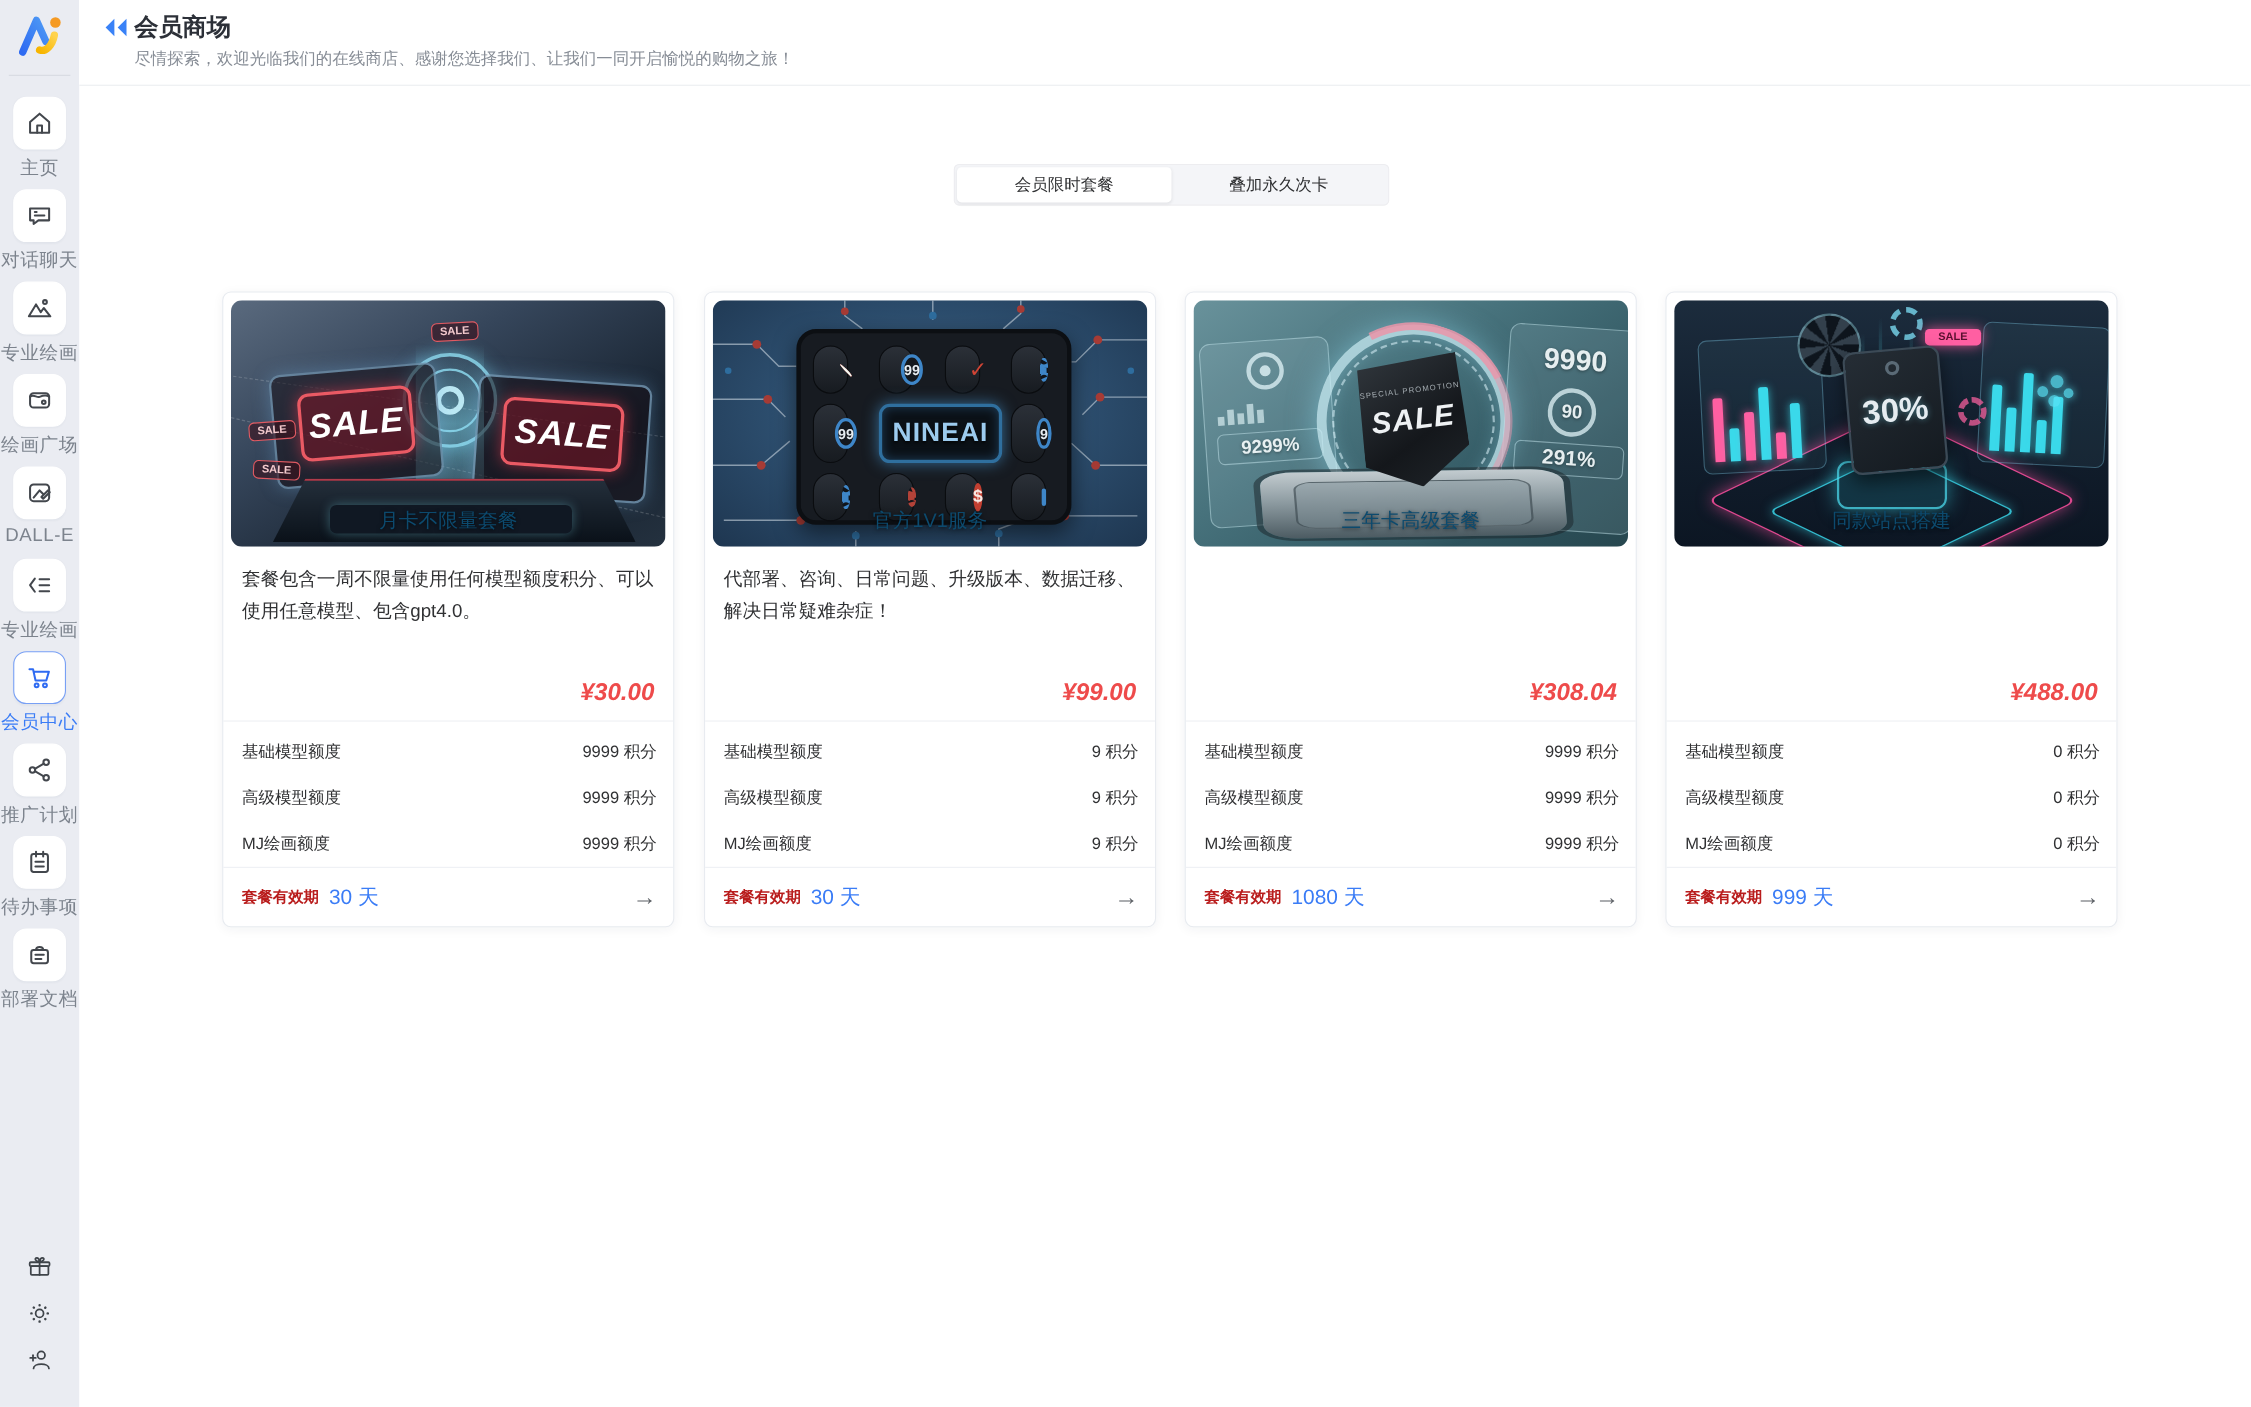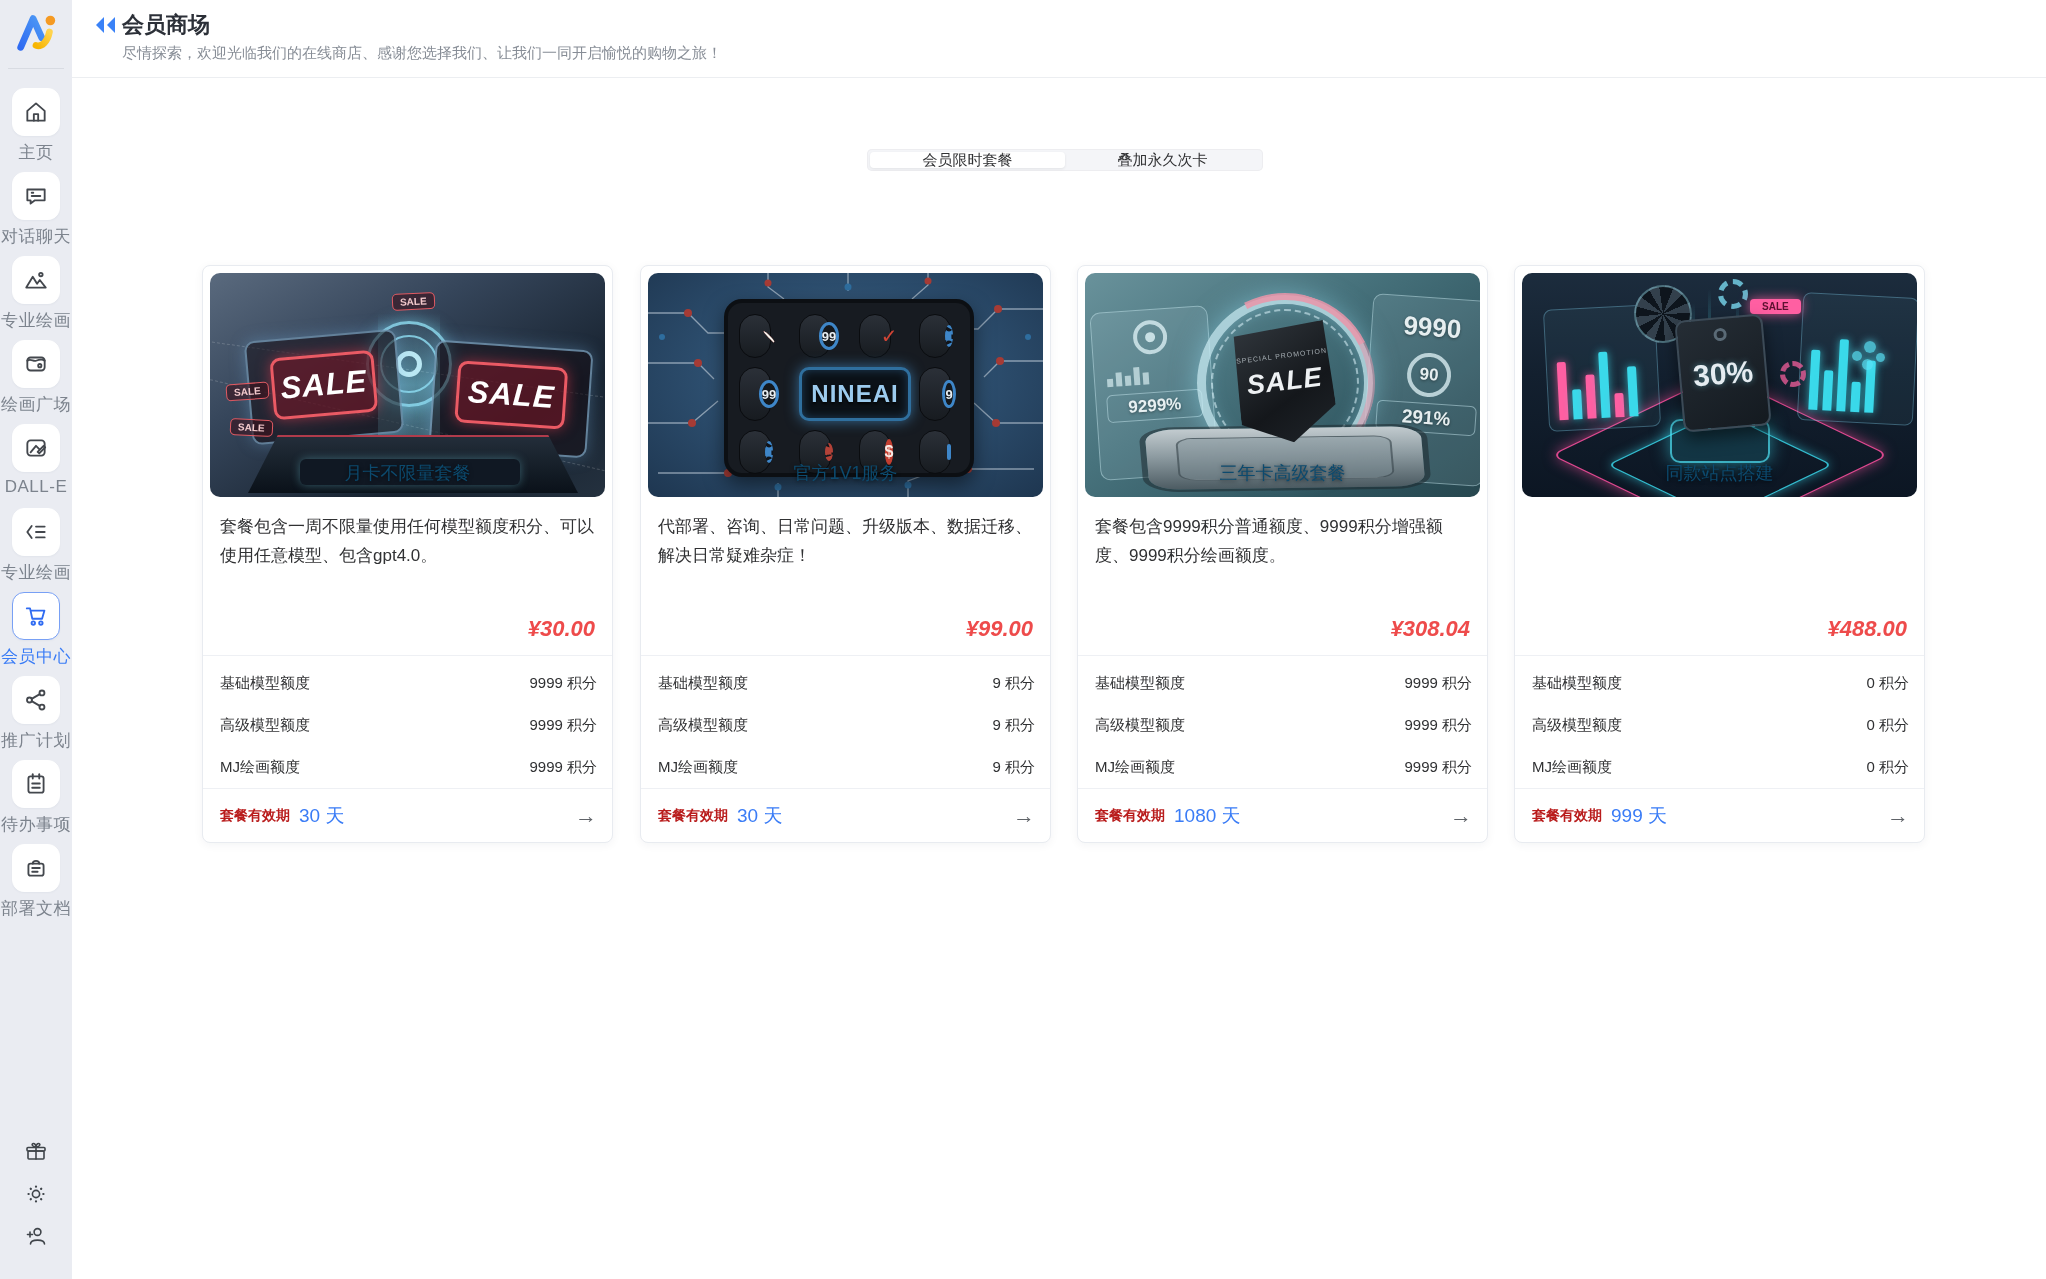--- a/index.html
+++ b/index.html
@@ -21,21 +21,21 @@
   .bottom-icon { position:absolute; left:24px; width:24px; height:24px; cursor:pointer; }
   .bottom-icon svg { width:24px; height:24px; stroke:#3f444a; fill:none; stroke-width:1.6; stroke-linecap:round; stroke-linejoin:round; }
 
   
   .header { position:absolute; left:72px; top:0; width:1974px; height:78px; background:#fff; border-bottom:1px solid #eceef1; }
   .header-chevrons { position:absolute; left:22px; top:15px; width:24px; height:20px; cursor:pointer; }
   .page-title { position:absolute; left:50px; top:10px; font-size:22px; font-weight:bold; color:#2c3038; }
   .page-subtitle { position:absolute; left:50px; top:44px; font-size:15px; color:#878d96; }
 
   
-  .tabbar { position:absolute; left:867px; top:149px; width:396px; height:22px; background:#f4f5f8; border-radius:5px;
+  .tabbar { position:absolute; left:867px; top:149px; width:396px; height:38px; background:#f4f5f8; border-radius:5px;
             display:flex; padding:3px; box-shadow:inset 0 0 0 1px #ededf0; }
   .tab { flex:1; display:flex; align-items:center; justify-content:center; font-size:15px; color:#303133; cursor:pointer; border-radius:4px; }
   .tab.active { background:#ffffff; box-shadow:0 1px 3px rgba(0,0,0,.08); }
 
   
   .card { position:absolute; top:265px; width:411px; height:578px; background:#fff; border:1px solid #e8ebf0;
           border-radius:8px; box-shadow:0 2px 10px rgba(20,30,60,.05); cursor:pointer; }
   .card-img { position:absolute; left:7px; top:7px; width:395px; height:224px; border-radius:10px; overflow:hidden; }
   .img-caption { position:absolute; left:0; bottom:12px; width:100%; text-align:center; color:#0c4a6e; font-size:18px;
                  text-shadow:0 1px 4px rgba(0,0,0,.65); z-index:9; }
@@ -519,21 +519,20 @@
       <div class="a3-plat">
           <div class="a3-plat-in"></div>
         </div>
       <div class="a3-badge">
         <div class="a3-badge-top">SPECIAL PROMOTION</div>
         <div class="a3-badge-sale">SALE</div>
       </div>
     </div>
     <div class="img-caption">三年卡高级套餐</div>
   </div>
-  <div class="card-desc">套餐包含9999积分普通额度、9999积分增强额度、9999积分绘画额度。</div>
   <div class="card-price">¥308.04</div>
   <div class="card-div1"></div>
   <div class="card-rows">
     <div class="crow">
         <span>基础模型额度</span>
         <span>9999 积分</span>
       </div>
     <div class="crow">
         <span>高级模型额度</span>
         <span>9999 积分</span>

